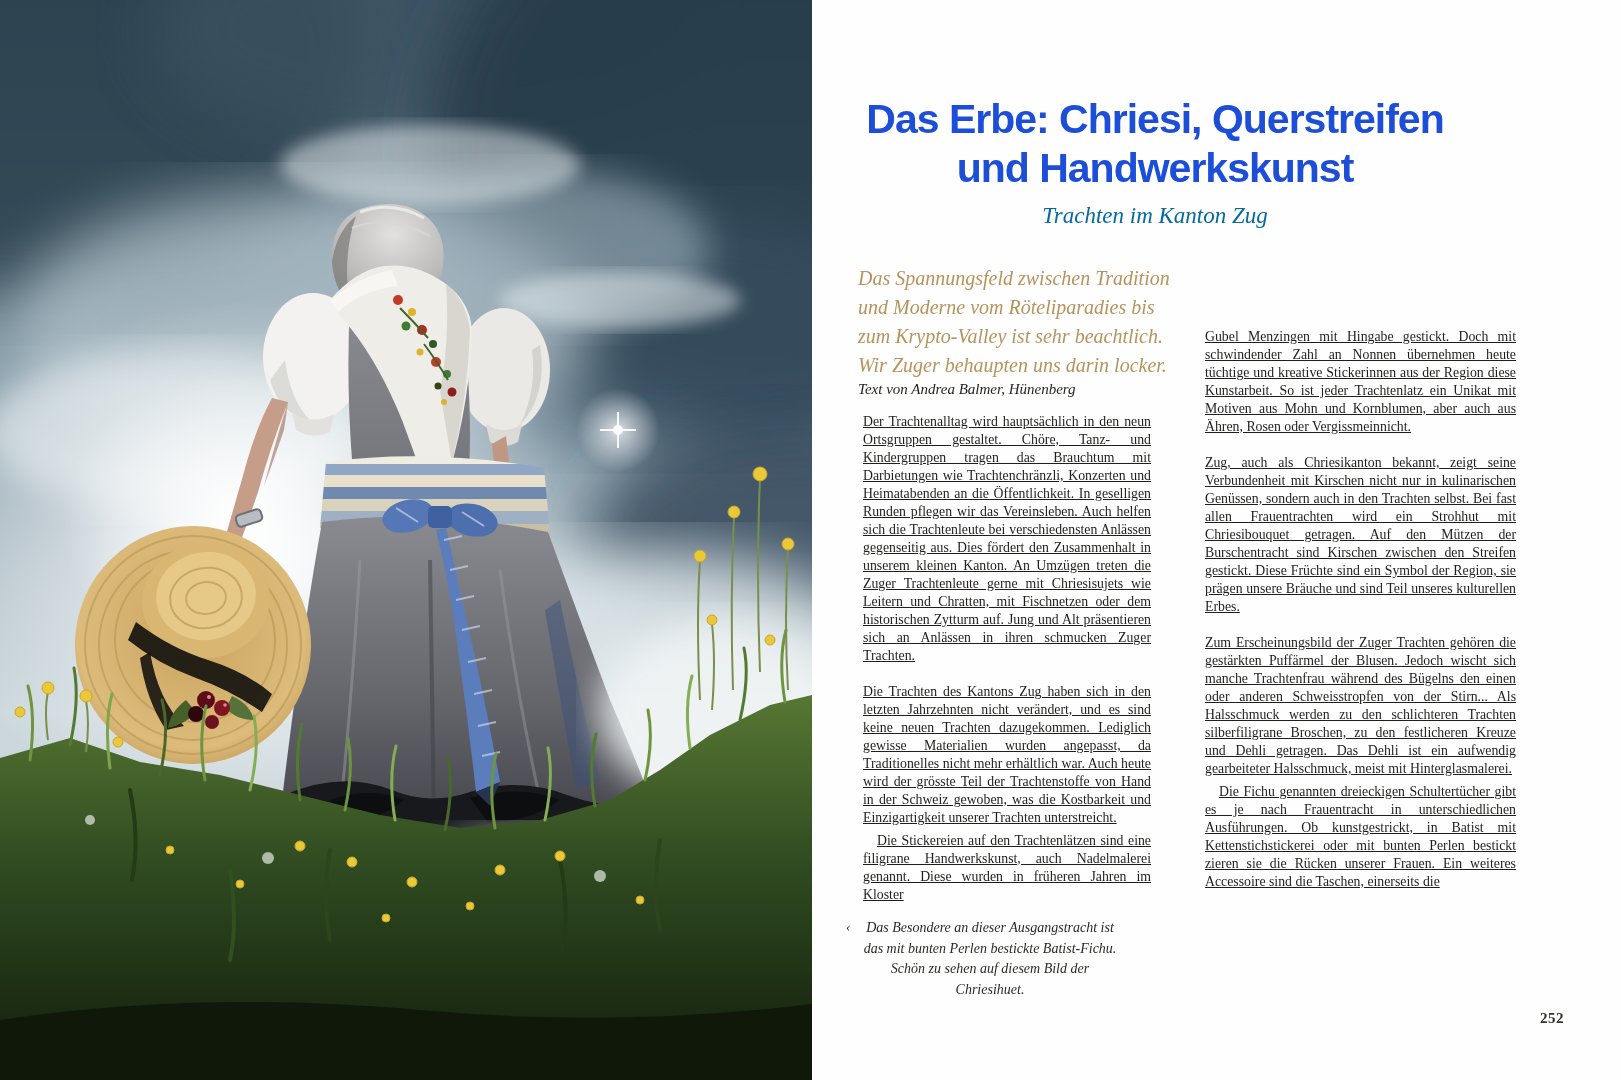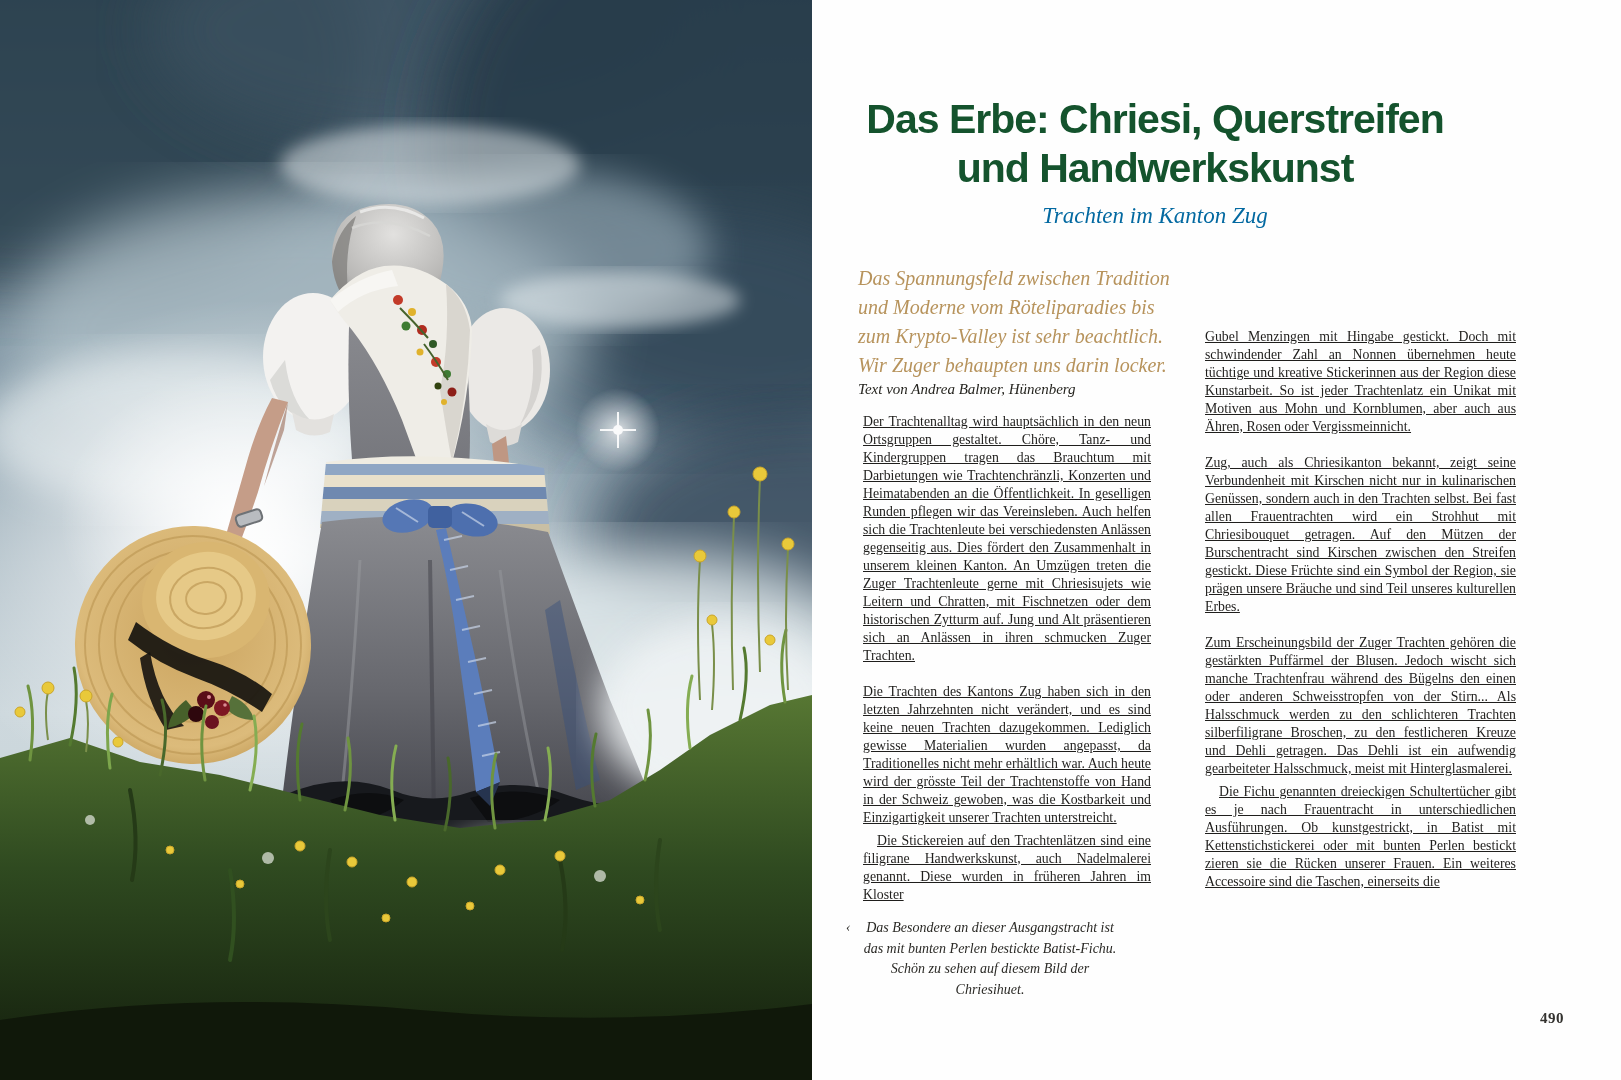--- a/index.html
+++ b/index.html
@@ -4,21 +4,21 @@
 <style>
   html,body{margin:0;padding:0;background:#e9e9e9;}
   .canvas{position:relative;width:1621px;height:1080px;background:#ffffff;overflow:hidden;
           font-family:"Liberation Serif",serif;color:#1f1e1c;}
   .photo{position:absolute;left:0;top:0;width:812px;height:1080px;}
   .photo svg{display:block;width:812px;height:1080px;}
   .rightpage{position:absolute;left:812px;top:0;width:809px;height:1080px;background:#fefefe;}
 
   .titleblock{position:absolute;left:830px;top:95px;width:650px;text-align:center;}
   .title-line{font-family:"Liberation Sans",sans-serif;font-weight:700;font-size:41px;
-              line-height:49px;letter-spacing:-1px;color:#14532d;}
+              line-height:49px;letter-spacing:-1px;color:#1d4ed8;}
   .subtitle{position:absolute;left:830px;top:203px;width:650px;text-align:center;
             font-style:italic;font-size:23px;color:#0369a1;}
 
   .lead{position:absolute;left:858px;top:264px;width:322px;font-style:italic;
         font-size:20px;line-height:29px;color:#b7935c;}
   .byline{position:absolute;left:858px;top:381px;width:300px;font-style:italic;
           font-size:15px;color:#25241f;}
 
   .col{position:absolute;font-size:13.8px;line-height:18px;text-align:justify;}
   .col1{left:858px;top:408px;width:298px;}
@@ -340,15 +340,15 @@
     <p class="gap">Zug, auch als Chriesikanton bekannt, zeigt seine Verbundenheit mit Kirschen nicht nur in kulinarischen Genüssen, sondern auch in den Trachten selbst. Bei fast allen Frauentrachten wird ein Strohhut mit Chriesibouquet getragen. Auf den Mützen der Burschentracht sind Kirschen zwischen den Streifen gestickt. Diese Früchte sind ein Symbol der Region, sie prägen unsere Bräuche und sind Teil unseres kulturellen Erbes.</p>
     <p class="gap">Zum Erscheinungsbild der Zuger Trachten gehören die gestärkten Puffärmel der Blusen. Jedoch wischt sich manche Trachtenfrau während des Bügelns den einen oder anderen Schweisstropfen von der Stirn... Als Halsschmuck werden zu den schlichteren Trachten silberfiligrane Broschen, zu den festlicheren Kreuze und Dehli getragen. Das Dehli ist ein aufwendig gearbeiteter Halsschmuck, meist mit Hinterglasmalerei.</p>
     <p class="indent">Die Fichu genannten dreieckigen Schultertücher gibt es je nach Frauentracht in unterschiedlichen Ausführungen. Ob kunstgestrickt, in Batist mit Kettenstichstickerei oder mit bunten Perlen bestickt zieren sie die Rücken unserer Frauen. Ein weiteres Accessoire sind die Taschen, einerseits die</p>
   </div>
 
   <div class="caption">
     <span class="mark">‹</span>
     <span class="ctext">Das Besondere an dieser Ausgangstracht ist das mit bunten Perlen bestickte Batist-Fichu. Schön zu sehen auf diesem Bild der Chriesihuet.</span>
   </div>
 
-  <div class="pagenum">490</div>
+  <div class="pagenum">252</div>
 
 </div>
 
 </body></html>

